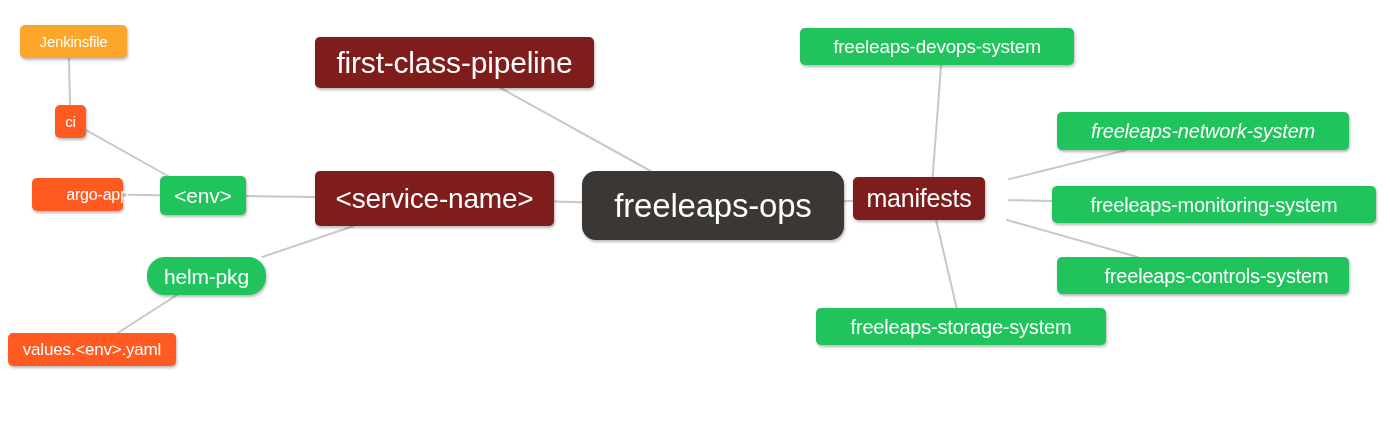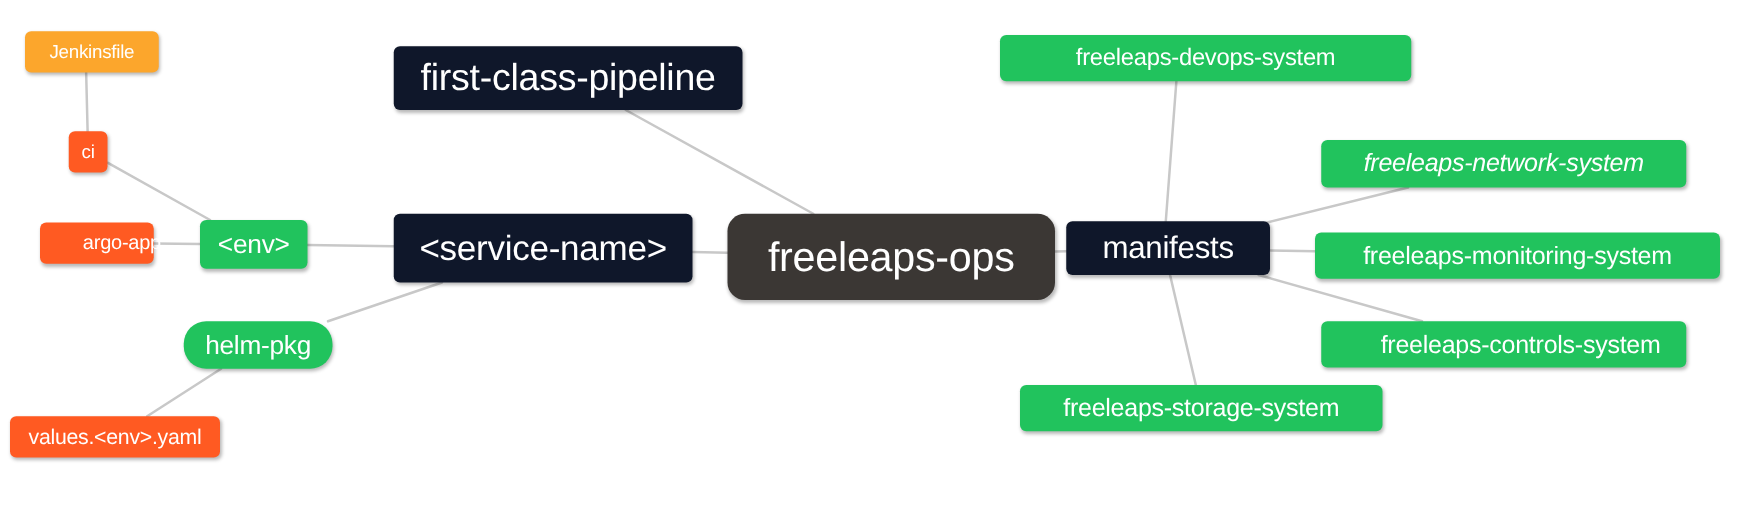--- a/index.html
+++ b/index.html
@@ -42,21 +42,21 @@
     cursor: pointer;
     user-select: none;
   }
   .node-label {
     display: block;
     line-height: 1;
     padding: 0 1px;
   }
   
   .c-root    { background: #3b3734; border-radius: 14px; }
-  .c-blue    { background: #0f172a; }
+  .c-blue    { background: #7f1d1d; }
   .c-green   { background: #21c35d; }
   .c-red     { background: #ff5a22; }
   .c-orange  { background: #fca62c; }
 </style>
 </head>
 <body>
 
 <div id="mindmap">
   <svg id="edge-layer" viewBox="0 0 1390 421" width="1390" height="421" xmlns="http://www.w3.org/2000/svg">
       <line x1="68.9125" y1="58" x2="70.0875" y2="105" stroke="#c8c8c8" stroke-width="2" stroke-linecap="round"></line>
@@ -95,24 +95,24 @@
       </div>
       <div class="node c-blue" style="left: 315px; top: 37px; width: 279px; height: 51px; font-size: 30px;">
         <span class="node-label">first-class-pipeline</span>
       </div>
       <div class="node c-blue" style="left: 315px; top: 171px; width: 239px; height: 55px; font-size: 28px; justify-content: center;">
         <span class="node-label">&lt;service-name&gt;</span>
       </div>
       <div class="node c-root" style="left: 582px; top: 171px; width: 262px; height: 69px; font-size: 33px;">
         <span class="node-label">freeleaps-ops</span>
       </div>
-      <div class="node c-blue" style="left: 853px; top: 177px; width: 163px; height: 43px; font-size: 25px;">
+      <div class="node c-blue" style="left: 853px; top: 177px; width: 132px; height: 43px; font-size: 25px;">
         <span class="node-label">manifests</span>
       </div>
-      <div class="node c-green" style="left: 800px; top: 28px; width: 329px; height: 37px; font-size: 19px;">
+      <div class="node c-green" style="left: 800px; top: 28px; width: 274px; height: 37px; font-size: 19px;">
         <span class="node-label">freeleaps-devops-system</span>
       </div>
       <div class="node c-green" style="left: 1057px; top: 112px; width: 292px; height: 38px; font-size: 20px; font-style: italic;">
         <span class="node-label">freeleaps-network-system</span>
       </div>
       <div class="node c-green" style="left: 1052px; top: 186px; width: 324px; height: 37px; font-size: 20px;">
         <span class="node-label">freeleaps-monitoring-system</span>
       </div>
       <div class="node c-green" style="left: 1057px; top: 257px; width: 292px; height: 37px; font-size: 20px; padding-left: 27px;">
         <span class="node-label">freeleaps-controls-system</span>

